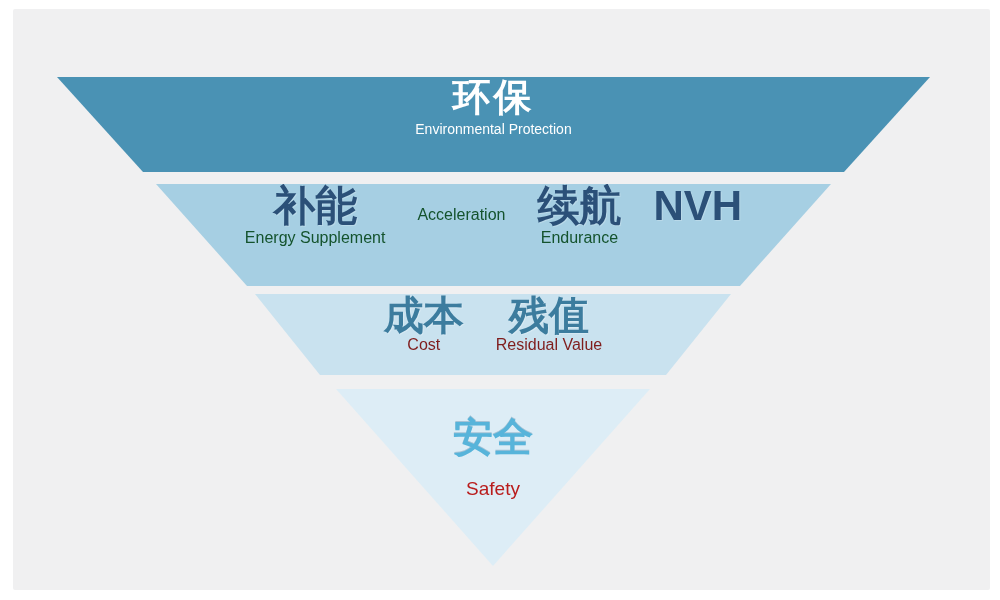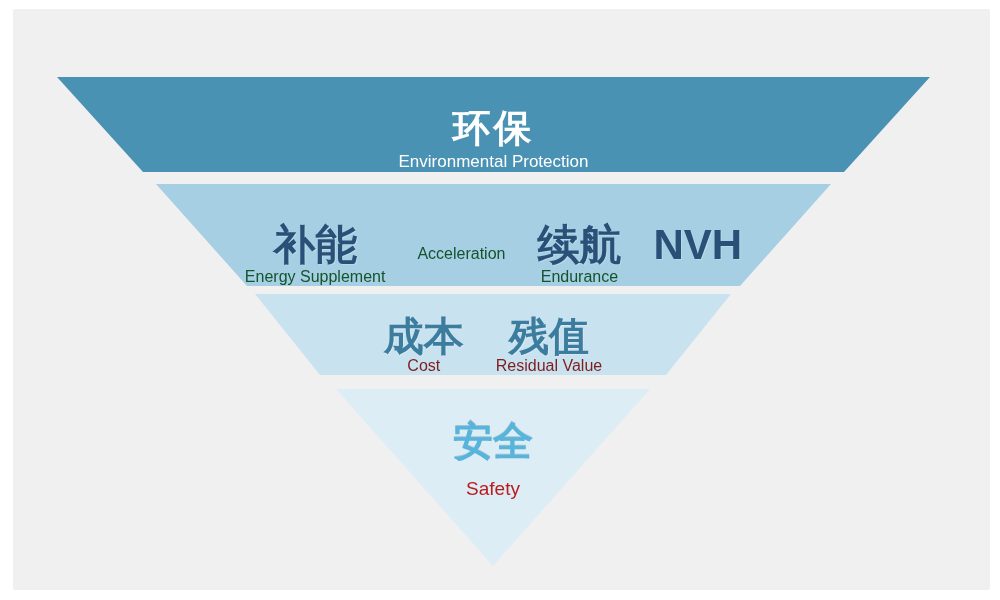--- a/index.html
+++ b/index.html
@@ -14,33 +14,33 @@
     left: 13px; top: 9px;
     width: 977px; height: 581px;
     background: #f0f0f1;
     border-radius: 2px;
   }
   .tier {
     position: absolute;
     display: flex;
     flex-direction: column;
     align-items: center;
-    justify-content: flex-end;
+    justify-content: flex-start;
     text-align: center;
   }
   
   .tier1 {
     left: 44px; top: 68px;
     width: 873px; height: 95px;
     background: #4a92b4;
     clip-path: polygon(0 0, 100% 0, calc(100% - 86px) 100%, 86px 100%);
     color: #ffffff;
   }
   .tier1 .zh { font-size: 38px; font-weight: bold; line-height: 1.1; letter-spacing: 3px; }
-  .tier1 .en { font-size: 17px; margin-top: 2px; }
+  .tier1 .en { font-size: 14px; margin-top: 2px; }
 
   
   .tier2 {
     left: 143px; top: 175px;
     width: 675px; height: 102px;
     background: #a6cfe3;
     clip-path: polygon(0 0, 100% 0, calc(100% - 91px) 100%, 91px 100%);
     color: #2b5078;
   }
   .item-row {
@@ -83,20 +83,21 @@
     background: #ddedf6;
     clip-path: polygon(0 0, 100% 0, 50% 100%);
     color: #57b4da;
     justify-content: flex-start;
     padding-top: 0;
   }
   .tier4 .zh {
     font-size: 40px; font-weight: bold; line-height: 1.1;
     margin-top: 30px;
     text-shadow: 0 -1px 0 rgba(40,100,140,0.30);
+    font-family: Liberation Mono, monospace;
   }
   .tier4 .en { font-size: 19px; margin-top: 15px; color: #b91c1c; }
 </style>
 </head>
 <body>
 
 <div class="stage">
 
   <div class="tier tier1">
     <div class="zh">环保</div>

